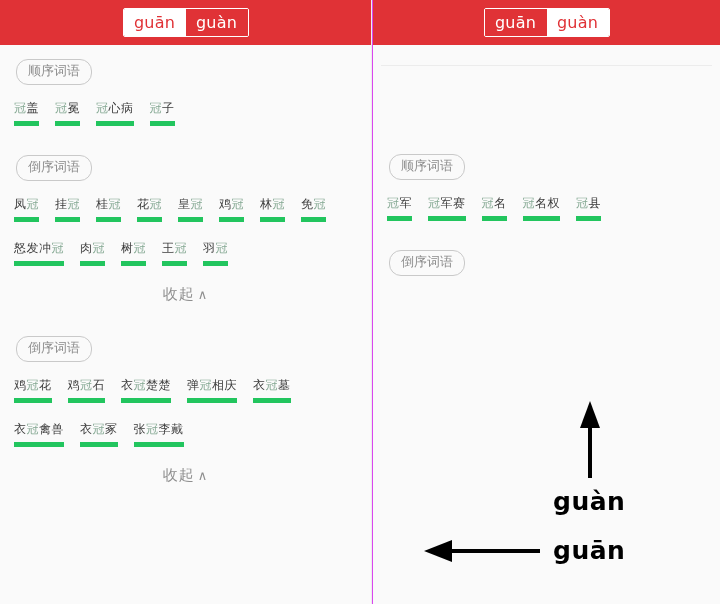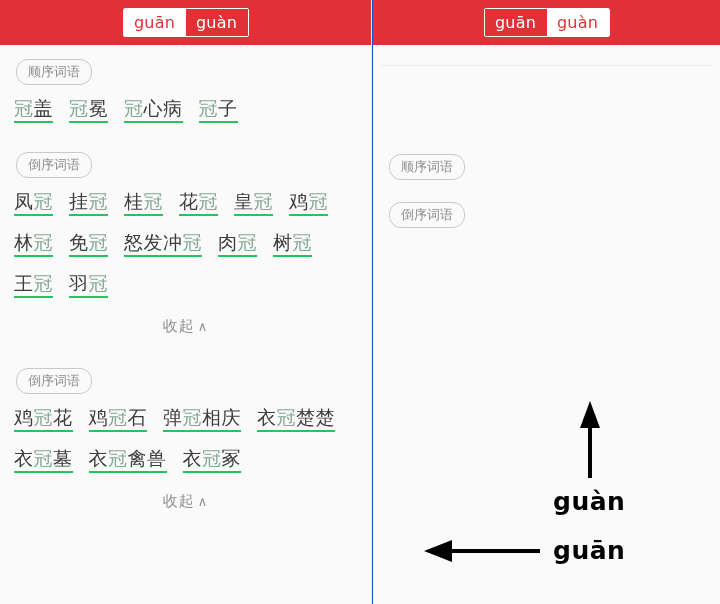--- a/index.html
+++ b/index.html
@@ -12,21 +12,21 @@
     height: 604px;
     font-family: "Liberation Sans", "DejaVu Sans", sans-serif;
     overflow: hidden;
     position: relative;
   }
 
   #stage {
     position: relative;
     width: 720px;
     height: 604px;
-    background: #1d4ed8;
+    background: #d946ef;
   }
 
   
   .panel {
     position: absolute;
     top: 0;
     background: #fafafa;
     overflow: hidden;
     border-right: 1px solid #ededed;
   }
@@ -81,35 +81,35 @@
   .section { padding: 0 0 2px 0; }
   .sec-head { padding: 14px 0 6px 16px; }
   .pill {
     display: inline-block;
     border: 1px solid #c9c9c9;
     border-radius: 12px;
     color: #8c8c8c;
     font-size: 13px;
     line-height: 1;
     padding: 5px 11px 6px 11px;
-    font-family: Liberation Sans, sans-serif;
+    font-family: Liberation Mono, monospace;
     background: transparent;
     white-space: nowrap;
   }
 
   .words {
     padding: 4px 14px 0 14px;
     display: flex;
     flex-wrap: wrap;
   }
   .word {
     display: inline-block;
-    border-bottom: 2px solid #22c55e;
+    border-bottom: 5px solid #22c55e;
     margin: 0 16px 13px 0;
-    font-size: 19px;
+    font-size: 12px;
     line-height: 26px;
     color: #3c3c3c;
     letter-spacing: 0.5px;
     white-space: nowrap;
     cursor: pointer;
     font-family: "DejaVu Sans", sans-serif;
     text-align: center;
   }
   .word .hl { color: #84a892; }
 
@@ -183,45 +183,53 @@
               <span class="word"><span>王</span><span class="hl">冠</span></span>
               <span class="word"><span>羽</span><span class="hl">冠</span></span>
             </div>
             <div class="collapse"><span>收起</span><span class="chev">∧</span></div>
           </div>
           <div class="section">
             <div class="sec-head"><span class="pill">倒序词语</span></div>
             <div class="words">
               <span class="word"><span>鸡</span><span class="hl">冠</span><span>花</span></span>
               <span class="word"><span>鸡</span><span class="hl">冠</span><span>石</span></span>
+              <span class="word"><span>衣</span><span class="hl">冠</span><span>楚</span><span>楚</span></span>
               <span class="word"><span>弹</span><span class="hl">冠</span><span>相</span><span>庆</span></span>
-              <span class="word"><span>衣</span><span class="hl">冠</span><span>楚</span><span>楚</span></span>
               <span class="word"><span>衣</span><span class="hl">冠</span><span>墓</span></span>
               <span class="word"><span>衣</span><span class="hl">冠</span><span>禽</span><span>兽</span></span>
               <span class="word"><span>衣</span><span class="hl">冠</span><span>冢</span></span>
+              <span class="word"><span>张</span><span class="hl">冠</span><span>李</span><span>戴</span></span>
             </div>
             <div class="collapse"><span>收起</span><span class="chev">∧</span></div>
           </div>
         </div>
     </div>
   </div>
 
   <div class="panel right">
     <div class="header">
       <div class="pinyin-tabs">
         <div class="ptab inactive">guān</div>
         <div class="ptab active">guàn</div>
       </div>
     </div>
     <div class="body">
       <div class="topline"></div>
       <div class="spacer-lg"></div>
       <div class="sections-host">
           <div class="section">
             <div class="sec-head"><span class="pill">顺序词语</span></div>
+            <div class="words">
+              <span class="word"><span class="hl">冠</span><span>军</span></span>
+              <span class="word"><span class="hl">冠</span><span>军</span><span>赛</span></span>
+              <span class="word"><span class="hl">冠</span><span>名</span></span>
+              <span class="word"><span class="hl">冠</span><span>名</span><span>权</span></span>
+              <span class="word"><span class="hl">冠</span><span>县</span></span>
+            </div>
           </div>
           <div class="section">
             <div class="sec-head"><span class="pill">倒序词语</span></div>
           </div>
         </div>
     </div>
   </div>
 
   <div class="anno-layer">
     <svg width="720" height="604" style="position:absolute;left:0;top:0;">

